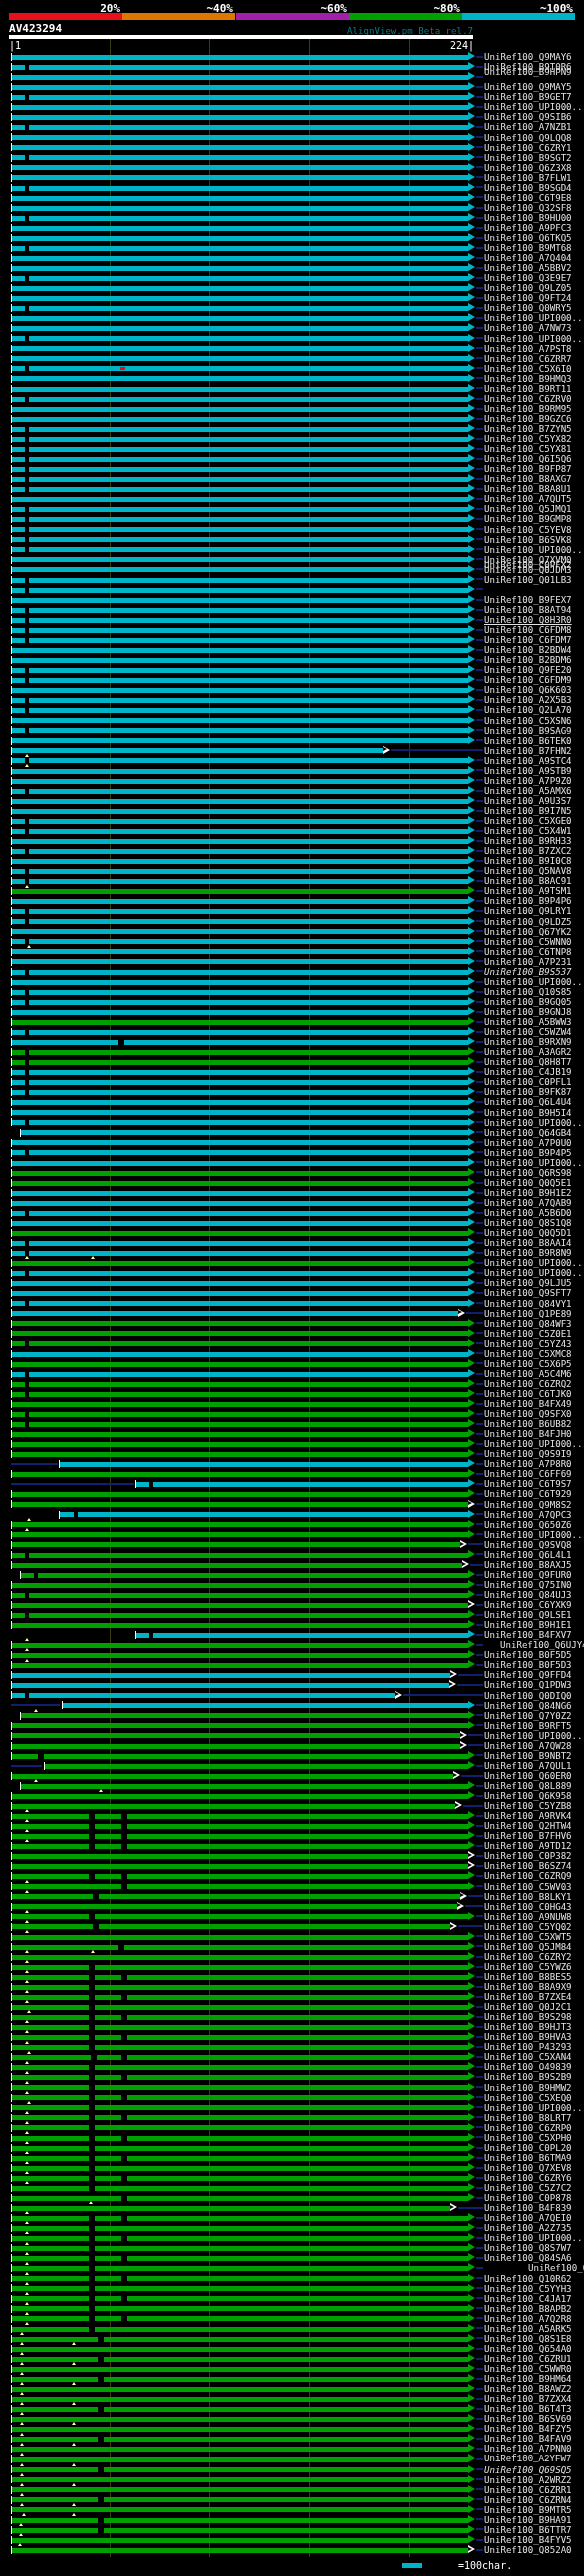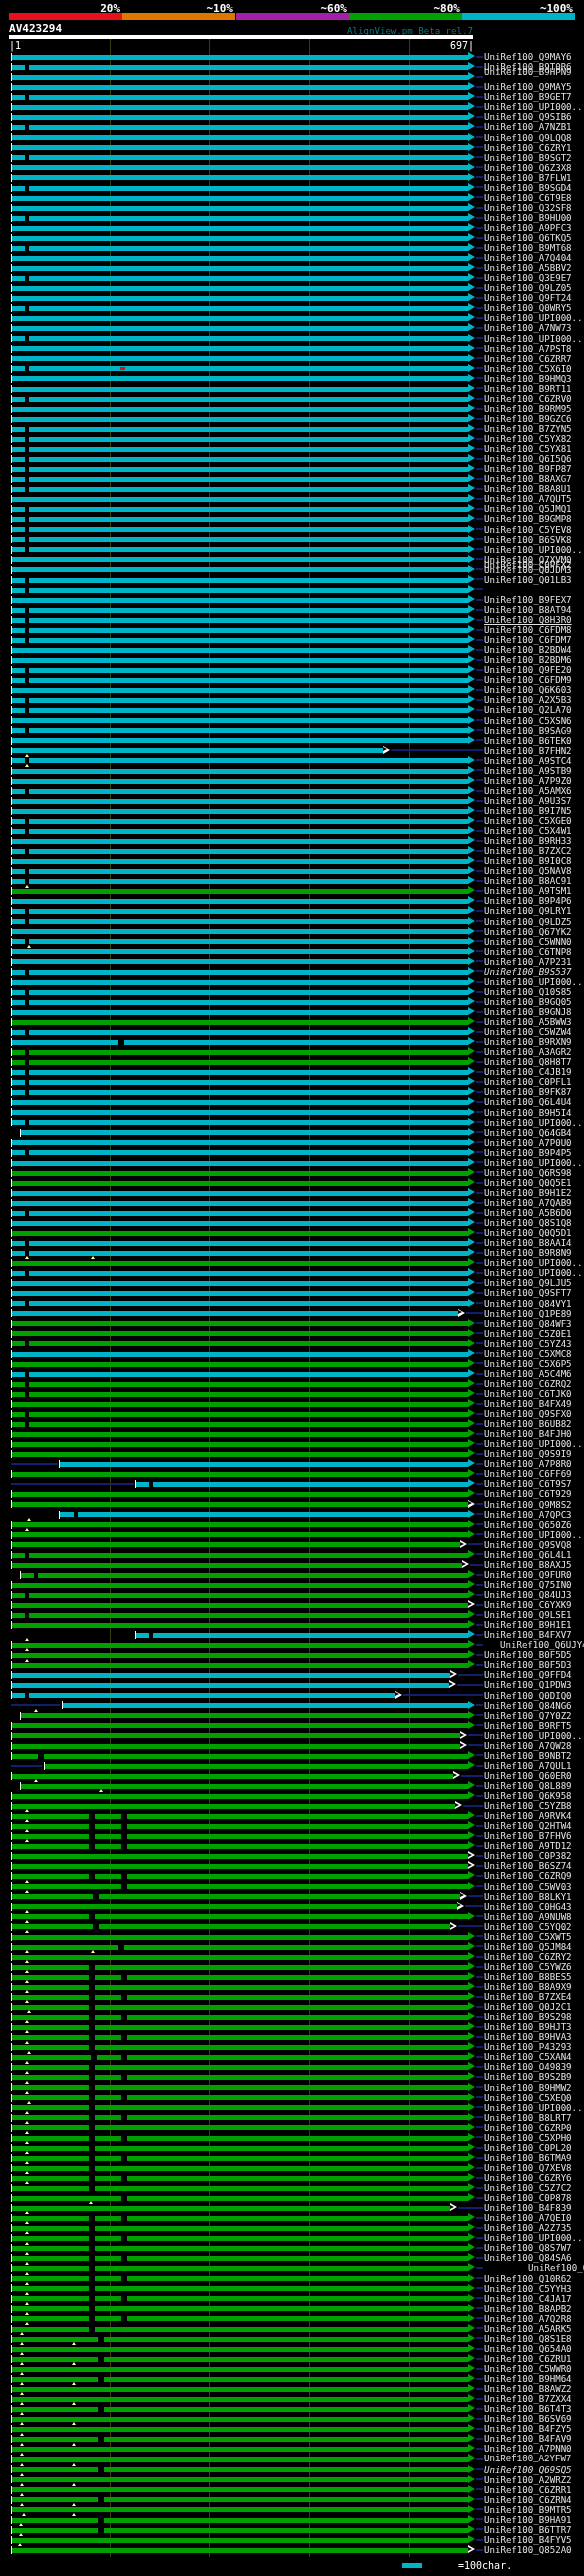--- a/index.html
+++ b/index.html
@@ -36,30 +36,30 @@
 <div id="screen">
   <div id="scale-key">
       <div class="seg" style="left: 9.1px; width: 113px; background: rgb(232, 16, 28);"></div>
       <div class="seg" style="left: 122px; width: 113px; background: rgb(221, 119, 0);"></div>
       <div class="seg" style="left: 236px; width: 113px; background: rgb(160, 32, 168);"></div>
       <div class="seg" style="left: 349px; width: 113px; background: rgb(0, 160, 0);"></div>
       <div class="seg" style="left: 462px; width: 113px; background: rgb(0, 180, 200);"></div>
     </div>
   <div id="scale-labels">
       <div class="pctlab" style="left: 9.1px; width: 111px;">20%</div>
-      <div class="pctlab" style="left: 122px; width: 111px;">~10%</div>
+      <div class="pctlab" style="left: 122px; width: 111px;">~40%</div>
       <div class="pctlab" style="left: 236px; width: 111px;">~60%</div>
       <div class="pctlab" style="left: 349px; width: 111px;">~80%</div>
       <div class="pctlab" style="left: 462px; width: 111px;">~100%</div>
     </div>
   <div class="abs" id="query-name">AV423294</div>
   <div class="abs" id="watermark">AlignView.pm Beta rel.7</div>
   <div class="abs" id="ruler-bar"></div>
   <div class="abs" id="ruler-start">|1</div>
-  <div class="abs" id="ruler-end">697|</div>
+  <div class="abs" id="ruler-end">224|</div>
   <div id="gridlines">
       <div class="gridline" style="left: 110px;"></div>
       <div class="gridline" style="left: 209px;"></div>
       <div class="gridline" style="left: 309px;"></div>
       <div class="gridline" style="left: 409px;"></div>
     </div>
   <div id="plot">
       <div class="bar" style="left: 11px; width: 457px; top: 55px; background: rgb(0, 180, 200);"></div>
       <div class="tick" style="left: 11px; top: 53px;"></div>
       <div class="arrow" style="left: 468px; top: 52px; border-left: 7.3px solid rgb(0, 180, 200);"></div>

